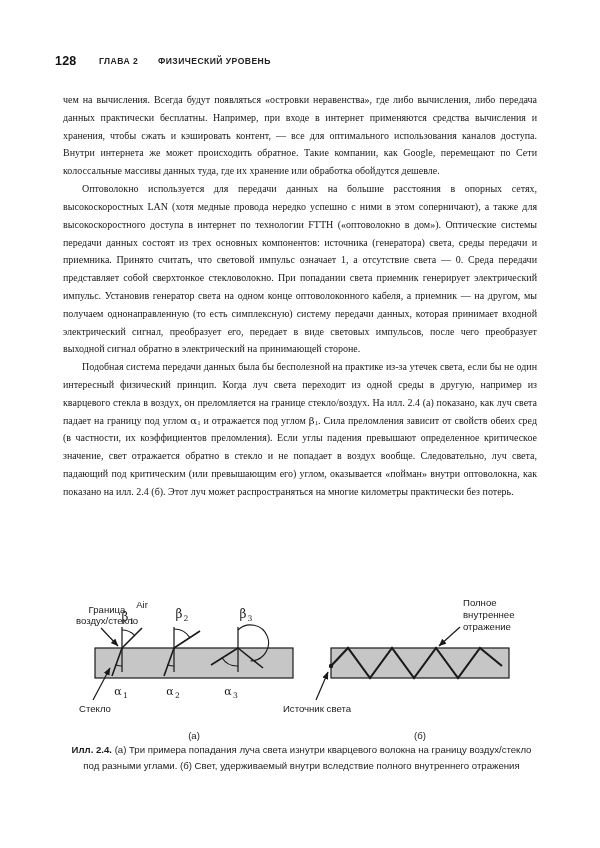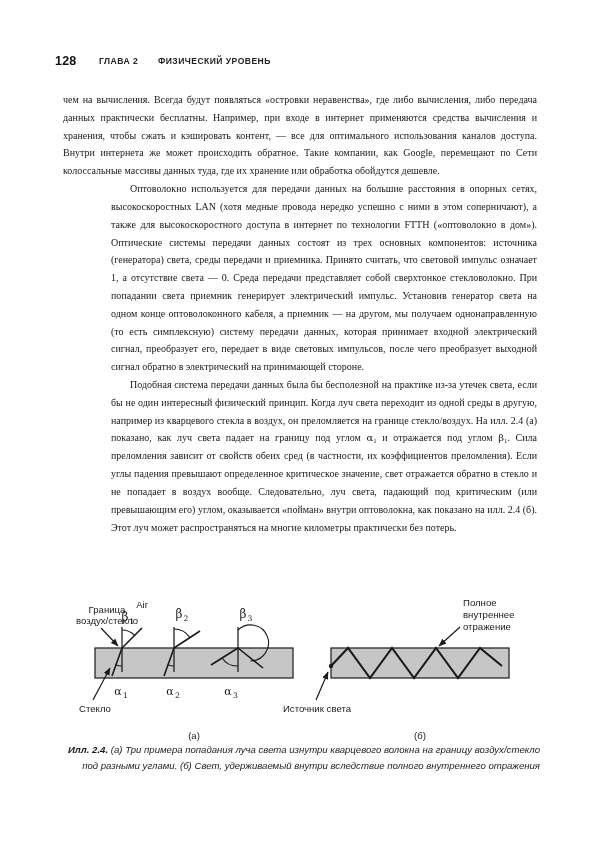--- a/index.html
+++ b/index.html
@@ -73,21 +73,20 @@
     text-align: justify;
     text-justify: inter-word;
     color: #181818;
     hyphens: manual;
   }
   .para.indent {
     text-indent: 19px;
   }
   .para + .para {
     margin-top: 0;
-    margin-left: 48px;
   }
   sub {
     font-size: 0.68em;
     line-height: 0;
     vertical-align: baseline;
     position: relative;
     bottom: -0.26em;
   }
   .gk { font-family: "DejaVu Serif", "Liberation Serif", serif; }
 
@@ -103,22 +102,21 @@
 
   .fig-caption {
     position: absolute;
     left: 63px;
     top: 742px;
     width: 477px;
     font-family: "Liberation Sans", "DejaVu Sans", sans-serif;
     font-size: 9.6px;
     line-height: 15.6px;
     color: #1c1c1c;
-    text-align: right;
-    font-style: italic;
+    text-align: center;
   }
   .fig-caption b {
     font-weight: bold;
   }
   .fig-caption .cap-body {
     font-weight: normal;
   }
 </style>
 </head>
 <body>

